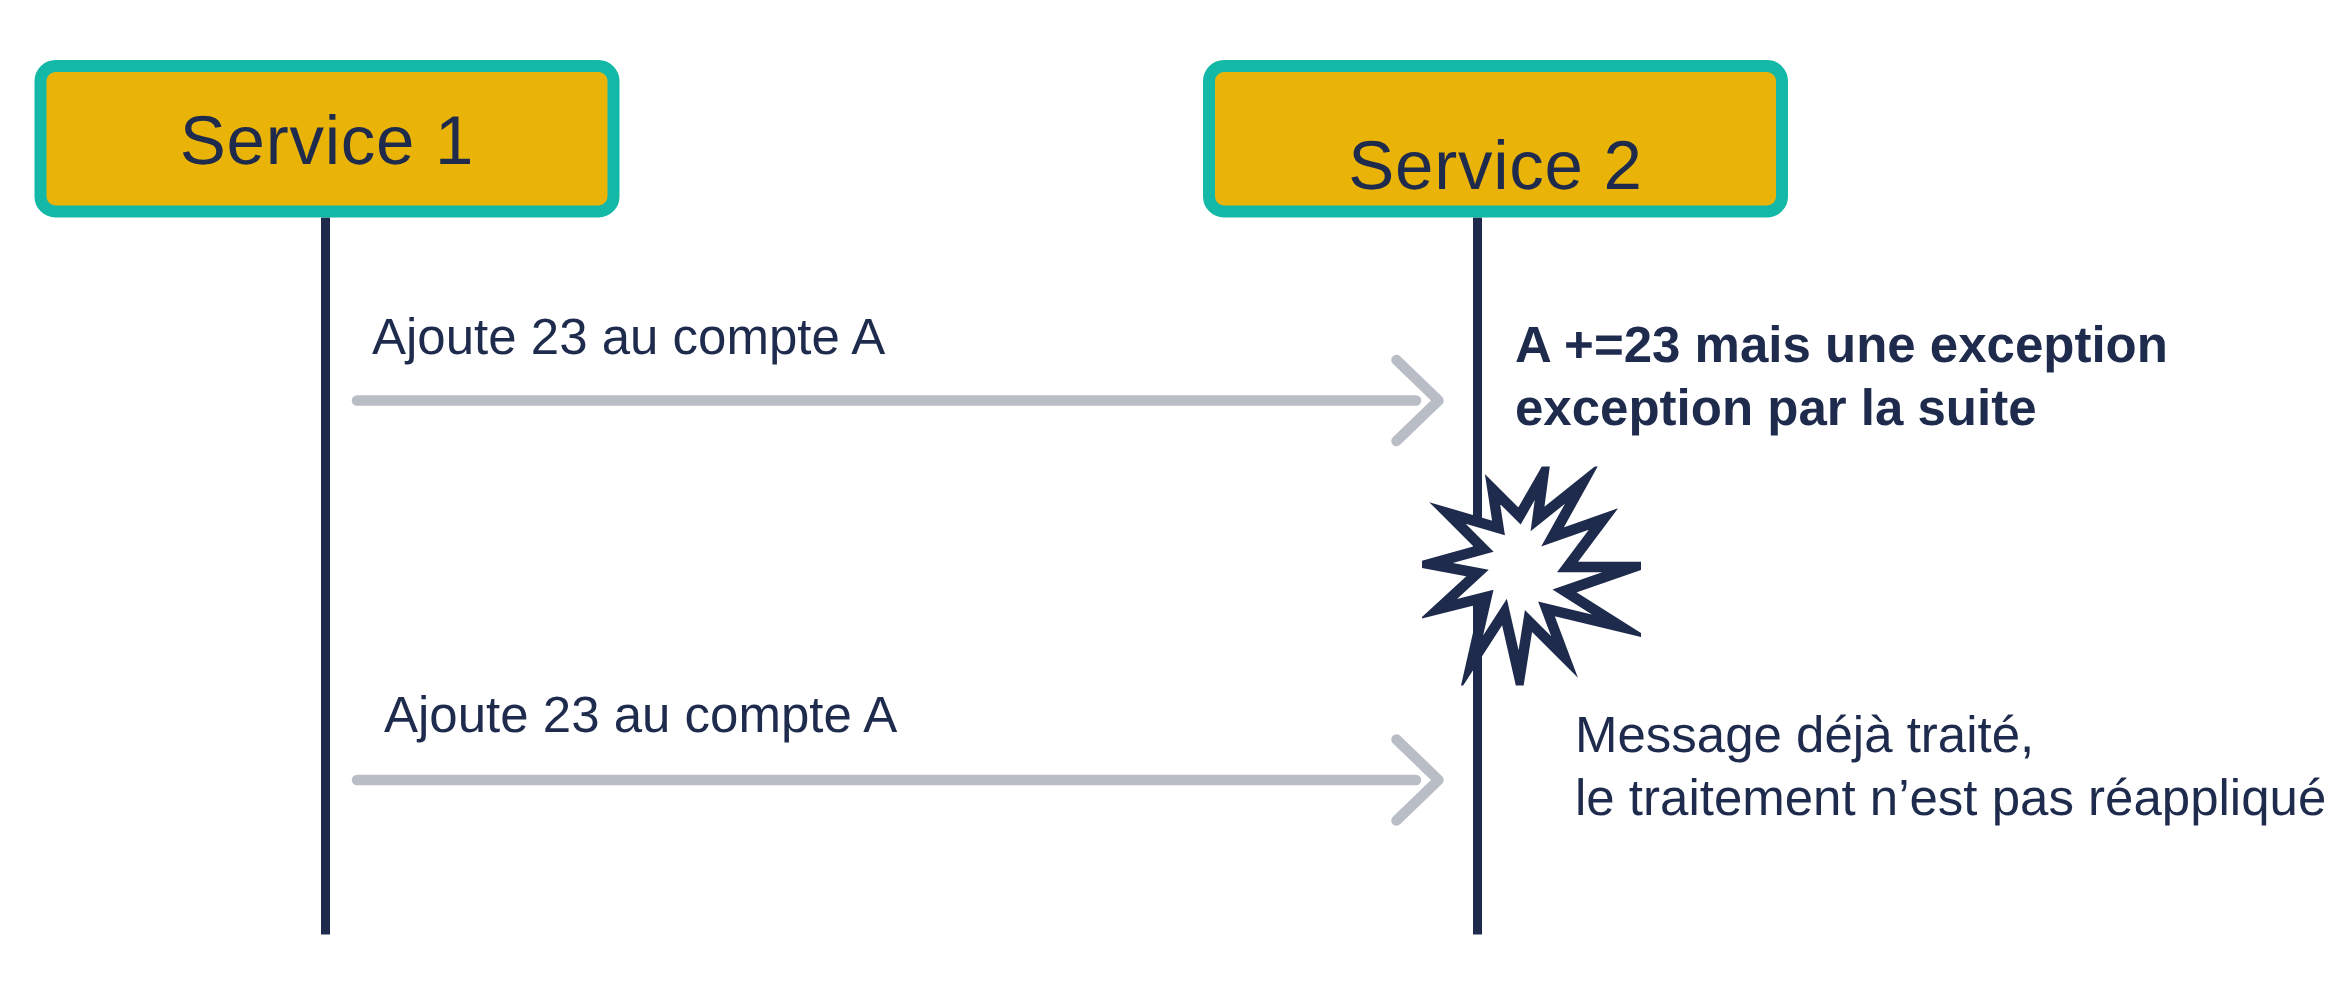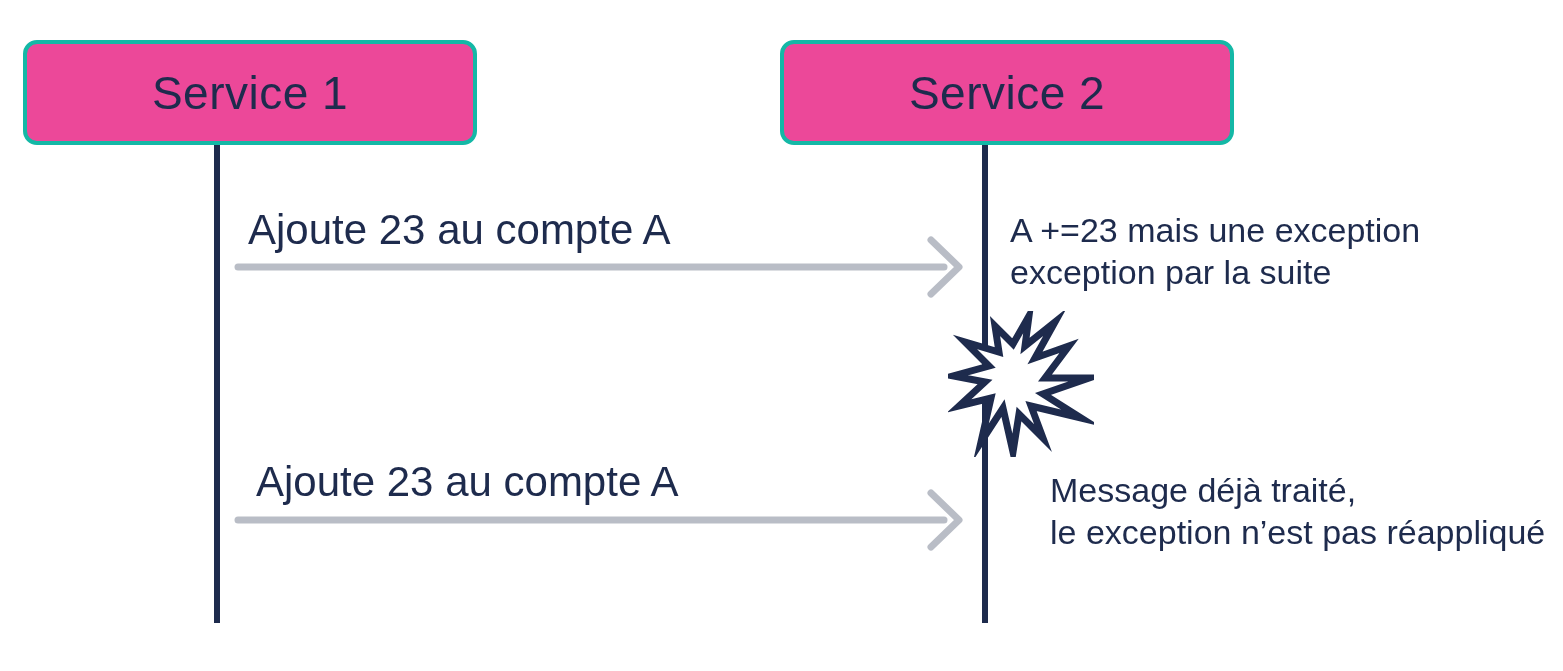--- a/index.html
+++ b/index.html
@@ -12,50 +12,50 @@
     width: 1563px;
     height: 671px;
     background: #ffffff;
     overflow: hidden;
     font-family: "Liberation Sans", sans-serif;
     color: #1e2b4d;
   }
   .actor-box {
     position: absolute;
     top: 40px;
-    width: 454px;
+    width: 390px;
     height: 105px;
     box-sizing: border-box;
-    border: 4px solid #14b8a6;
+    border: 8px solid #14b8a6;
     border-radius: 14px;
-    background: #ec4899;
+    background: #eab308;
     display: flex;
     align-items: center;
     justify-content: center;
     font-size: 46px;
     letter-spacing: 0.5px;
     z-index: 3;
   }
   .actor-box.a1 { left: 23px; }
-  .actor-box.a2 { left: 780px; }
+  .actor-box.a2 { left: 802px; align-items: flex-end; }
 
   .lifeline {
     position: absolute;
     top: 145px;
     width: 6px;
     height: 478px;
     background: #1e2b4d;
     z-index: 1;
   }
   .lifeline.l1 { left: 214px; }
   .lifeline.l2 { left: 982px; }
 
   .msg-label {
     position: absolute;
-    font-size: 42px;
+    font-size: 34px;
     white-space: nowrap;
     z-index: 2;
   }
   .msg-label.m1 { left: 248px; top: 206px; }
   .msg-label.m2 { left: 256px; top: 458px; }
 
   .arrow-svg {
     position: absolute;
     left: 228px;
     width: 740px;
@@ -66,21 +66,21 @@
   .arrow-svg.ar2 { top: 484px; }
 
   .note {
     position: absolute;
     left: 1010px;
     font-size: 34px;
     line-height: 42px;
     white-space: nowrap;
     z-index: 3;
   }
-  .note.n1 { top: 209px; }
+  .note.n1 { top: 209px; font-weight: bold; }
   .note.n2 { top: 469px; margin-left: 40px; }
   .note span { display: block; }
 
   .burst-svg {
     position: absolute;
     left: 948px;
     top: 311px;
     width: 146px;
     height: 146px;
     z-index: 2;
@@ -117,16 +117,16 @@
                      141,67 97,67 121,35 87,47 107,11 77,35" fill="#ffffff" stroke="#1e2b4d" stroke-width="7" stroke-linejoin="miter" stroke-miterlimit="12"></polygon>
   </svg>
 
   <div class="msg-label m2">Ajoute 23 au compte A</div>
   <svg class="arrow-svg ar2" viewBox="0 0 740 72">
     <line x1="10" y1="36" x2="716" y2="36" stroke="#b9bdc6" stroke-width="7" stroke-linecap="round"></line>
     <polyline points="703,9 731,36 703,63" fill="none" stroke="#b9bdc6" stroke-width="7" stroke-linecap="round" stroke-linejoin="round"></polyline>
   </svg>
   <div class="note n2">
     <span>Message déjà traité,</span>
-    <span>le exception n’est pas réappliqué</span>
+    <span>le traitement n’est pas réappliqué</span>
   </div>
 
 </div>
 
 </body></html>

